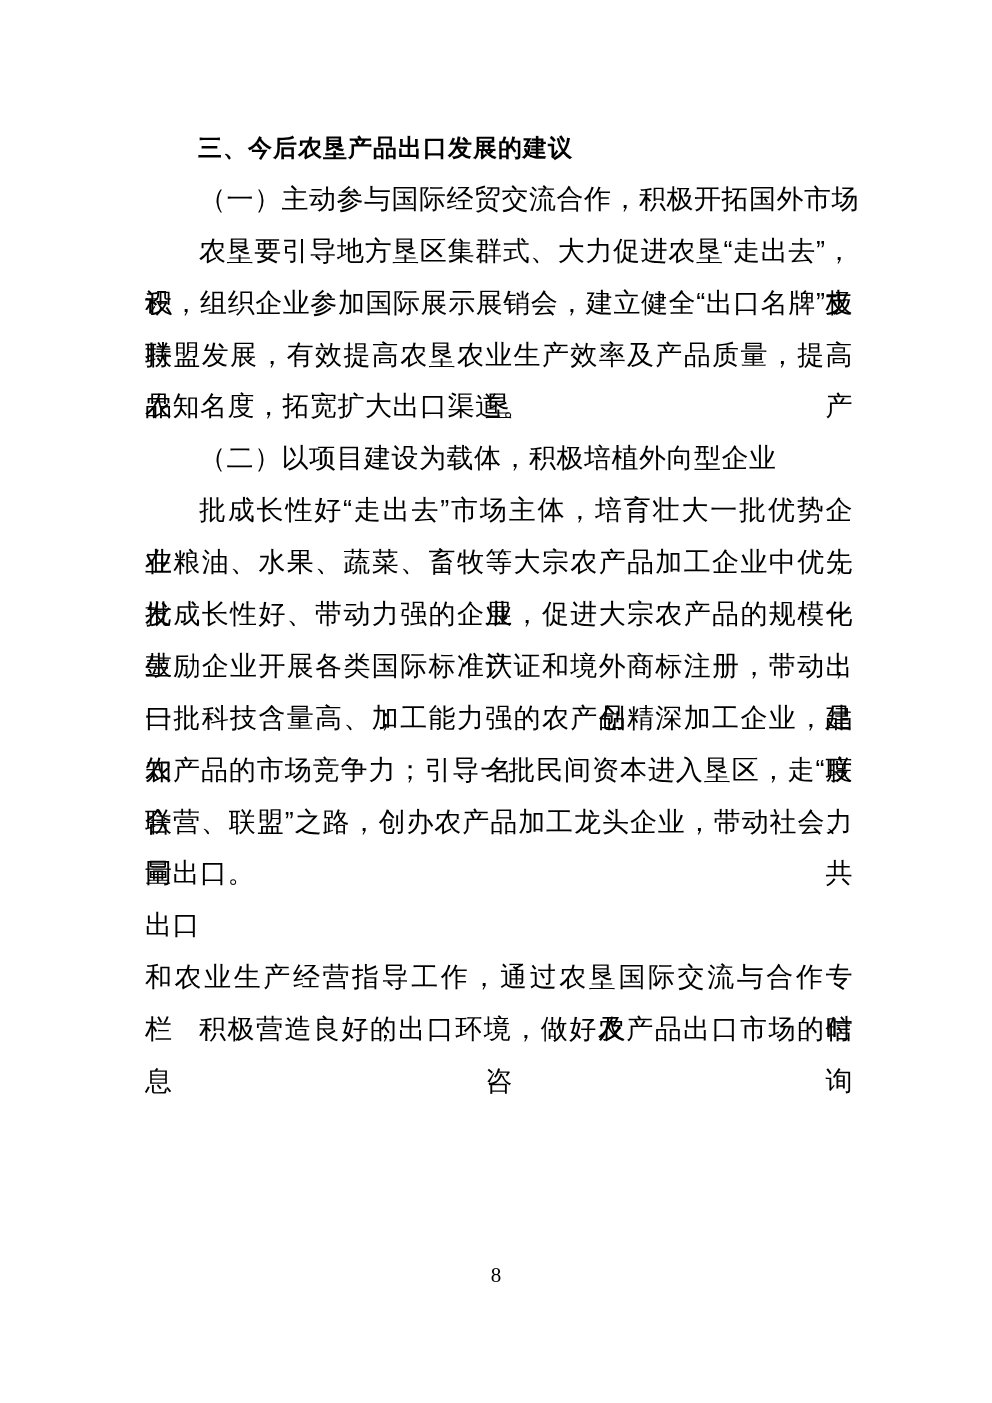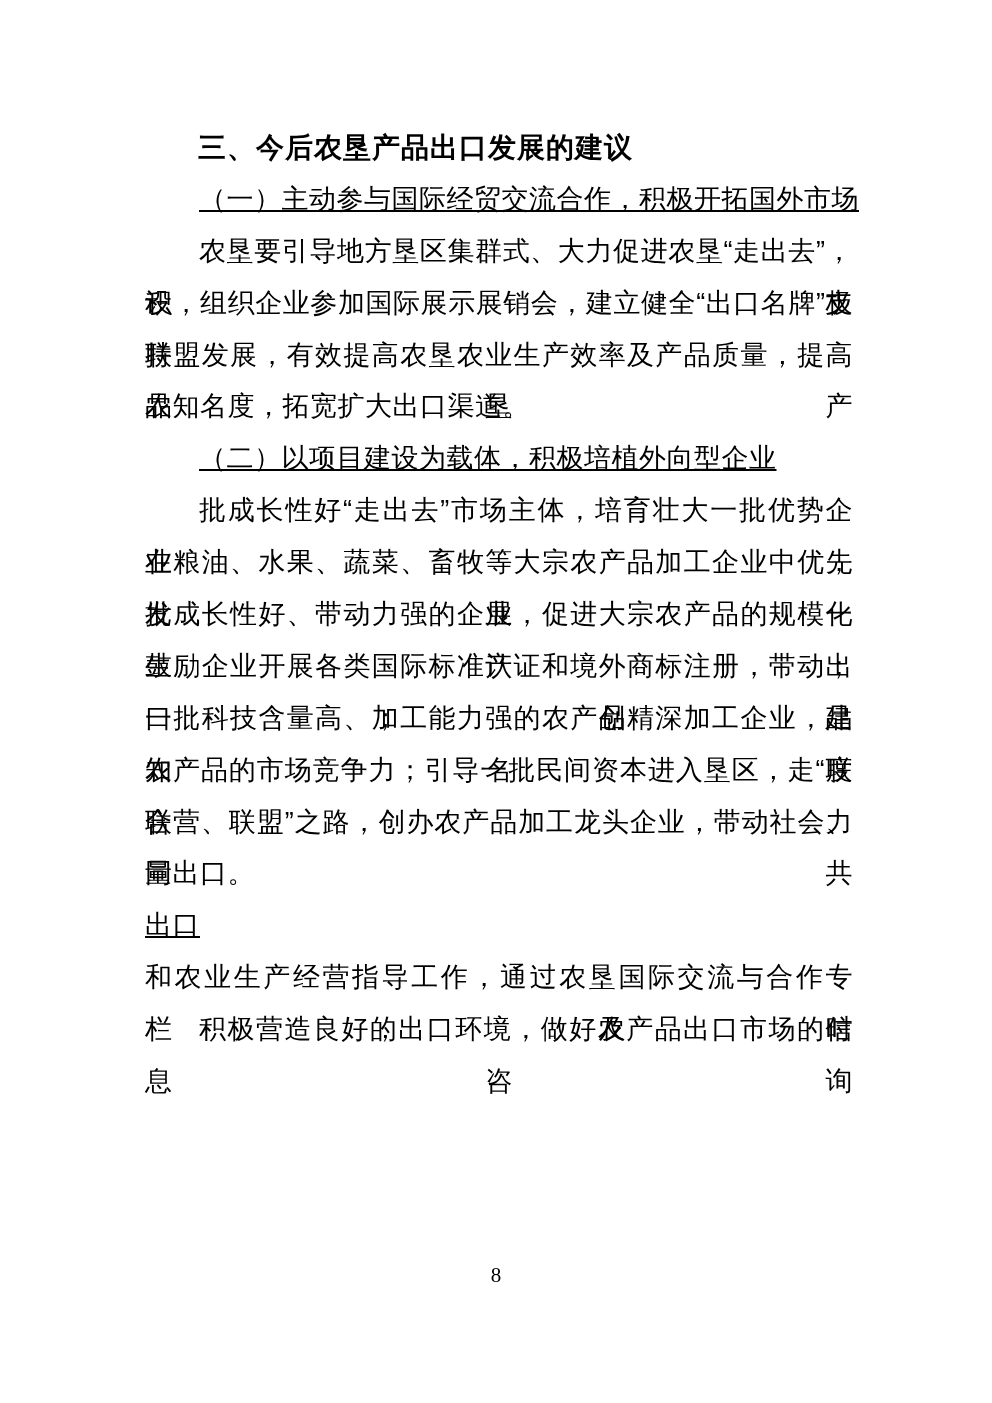--- a/index.html
+++ b/index.html
@@ -33,29 +33,27 @@
   
   .jf {
     white-space: normal;
     text-align: justify;
     text-align-last: justify;
     text-justify: inter-character;
   }
   
   .ind { text-indent: 54px; }
   .title-line {
-    font-size: 28px;
+    font-size: 24px;
     font-weight: 700;
     text-indent: 53px;
     letter-spacing: 1px;
-    font-family: Liberation Serif, serif;
   }
   .subheading-line {
     letter-spacing: 0.5px;
-    text-decoration: underline;
   }
   .page-number {
     position: absolute;
     top: 1261px;
     left: 0;
     width: 100%;
     height: 28px;
     line-height: 28px;
     text-align: center;
     font-family: "Liberation Serif", "DejaVu Serif", serif;

